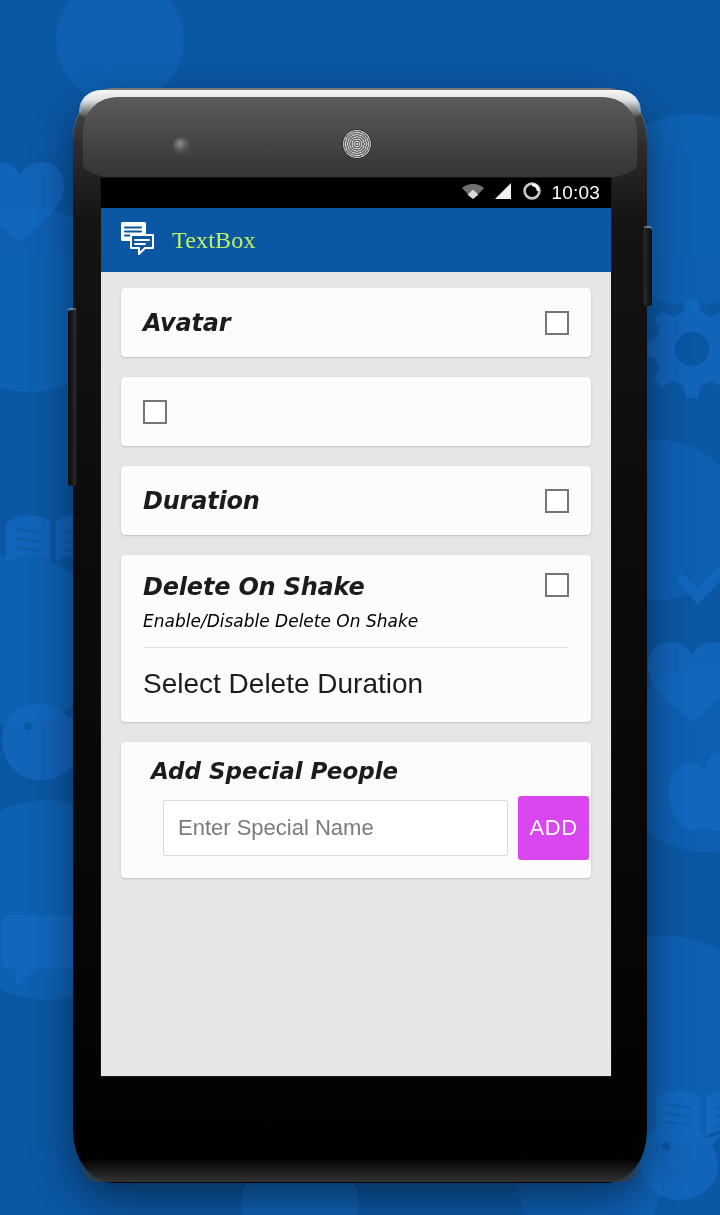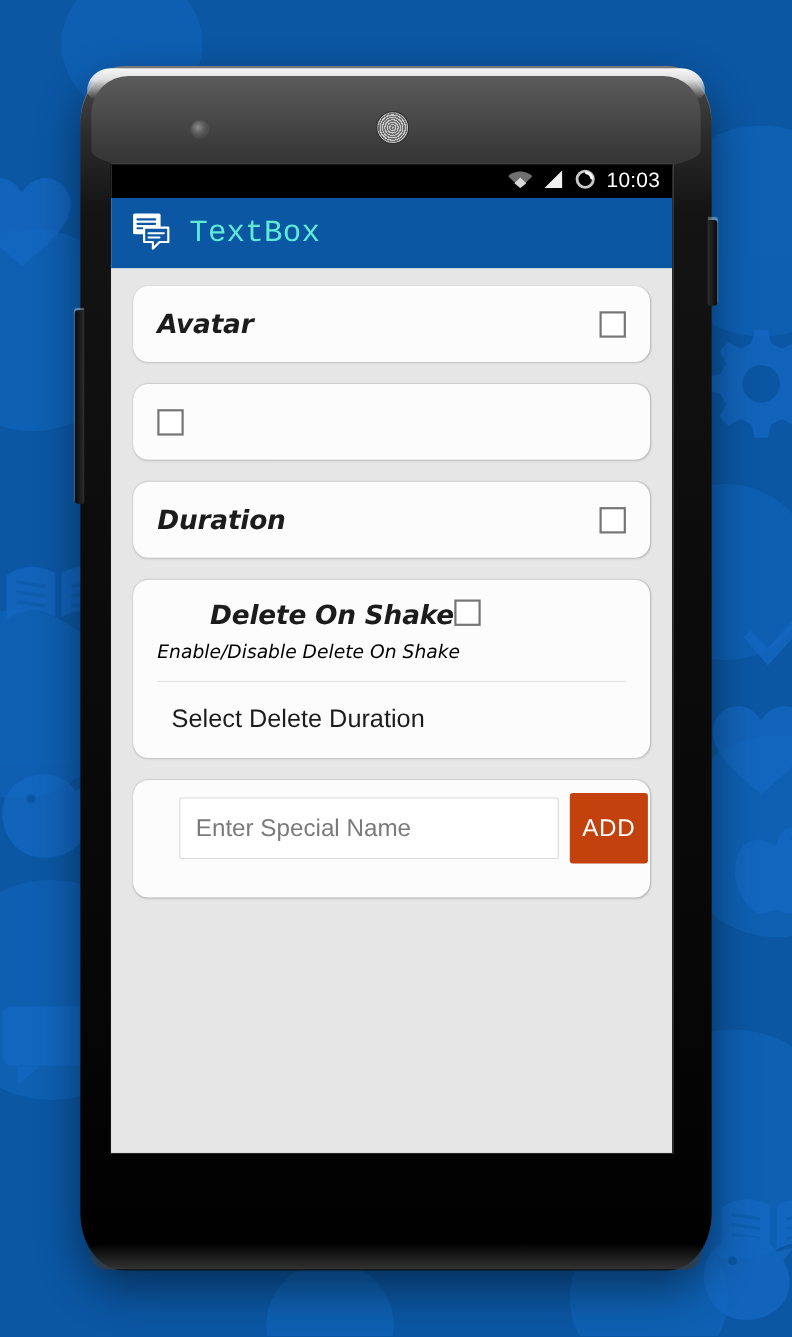--- a/index.html
+++ b/index.html
@@ -22,21 +22,21 @@
     inset: 0;
     background: #0b57a4;
     overflow: hidden;
   }
   #backdrop svg { position: absolute; inset: 0; }
 
   
   #phone {
     position: absolute;
     left: 73px;
-    top: 60px;
+    top: 88px;
     width: 574px;
     height: 1095px;
   }
 
   
   .shell {
     position: absolute;
     inset: 0;
     border-radius: 40px / 52px;
     background: linear-gradient(180deg,#4a4a4a 0%, #3b3b3b 3%, #2a2a2a 6%, #141414 12%, #0c0c0c 40%, #070707 75%, #000 100%);
@@ -134,36 +134,36 @@
   
   .appbar {
     height: 64px;
     background: #0b57a4;
     display: flex;
     align-items: center;
     padding-left: 19px;
     gap: 14px;
   }
   .appbar .title {
-    color: #5eead4;
-    font-size: 28px;
-    font-family: Liberation Mono, monospace;
+    color: #bef264;
+    font-size: 24px;
+    font-family: Liberation Serif, serif;
     letter-spacing: .2px;
   }
 
   
   .content {
     background: #e6e6e6;
     padding: 16px 20px 0 20px;
     height: 806px;
   }
 
   .card {
     background: #fcfcfc;
-    border-radius: 14px;
+    border-radius: 4px;
     box-shadow: 0 1px 2px rgba(0,0,0,.16), 0 0 1px rgba(0,0,0,.10);
     margin-bottom: 20px;
   }
 
   .row {
     display: flex;
     align-items: center;
     justify-content: space-between;
     padding: 0 22px;
     min-height: 69px;
@@ -183,76 +183,75 @@
     border: 2px solid #757575;
     background: #ffffff;
     flex: 0 0 auto;
   }
 
   
   .shake-head {
     padding: 18px 22px 0 22px;
     display: flex;
     align-items: flex-start;
-    justify-content: flex-start;
-    margin-left: 48px;
+    justify-content: space-between;
   }
   .shake-sub {
     padding: 10px 22px 16px 22px;
     font-size: 17px;
     font-style: italic;
     color: #000000;
     font-family: "DejaVu Sans", sans-serif;
   }
   .divider {
     height: 1px;
     background: #e3e3e3;
     margin: 0 22px;
   }
   .shake-action {
-    padding: 20px 22px 22px 35px;
-    font-size: 23px;
+    padding: 20px 22px 22px 22px;
+    font-size: 28px;
     color: #1c1c1c;
     font-family: "Liberation Sans", sans-serif;
   }
 
   
   .special-title {
     padding: 16px 22px 0 30px;
     font-size: 23px;
     font-weight: bold;
     font-style: italic;
     color: #1c1c1c;
     font-family: "DejaVu Sans", sans-serif;
   }
   .special-row {
     display: flex;
     align-items: center;
-    padding: 12px 0 31px 42px;
+    padding: 12px 0 18px 42px;
     gap: 10px;
   }
   .special-input {
     flex: 1 1 auto;
     height: 56px;
     border: 1px solid #d9d9d9;
     border-radius: 2px;
     background: #ffffff;
     padding: 0 14px;
     font-size: 22px;
     color: #333;
     font-family: "Liberation Sans", sans-serif;
     outline: none;
   }
   .special-input::placeholder { color: #7b7b7b; opacity: 1; }
   .add-btn {
     width: 71px;
     height: 64px;
     border: none;
     border-radius: 3px;
-    background: #c2410c;
+    background: #d946ef;
     color: #ffffff;
     font-size: 22px;
     letter-spacing: .6px;
     font-family: "Liberation Sans", sans-serif;
     cursor: pointer;
     margin-right: 2px;
   }
 
   .about-row { min-height: 68px; }
 </style>
@@ -406,20 +405,21 @@
         <div class="shake-head">
           <span class="row-label">Delete On Shake</span>
           <span class="checkbox"></span>
         </div>
         <div class="shake-sub">Enable/Disable Delete On Shake</div>
         <div class="divider"></div>
         <div class="shake-action">Select Delete Duration</div>
       </div>
 
       <div class="card">
+        <div class="special-title">Add Special People</div>
         <div class="special-row">
           <input class="special-input" type="text" placeholder="Enter Special Name" style="">
           <button class="add-btn">ADD</button>
         </div>
       </div>
 
 
     </div>
   </div>
 </div>

